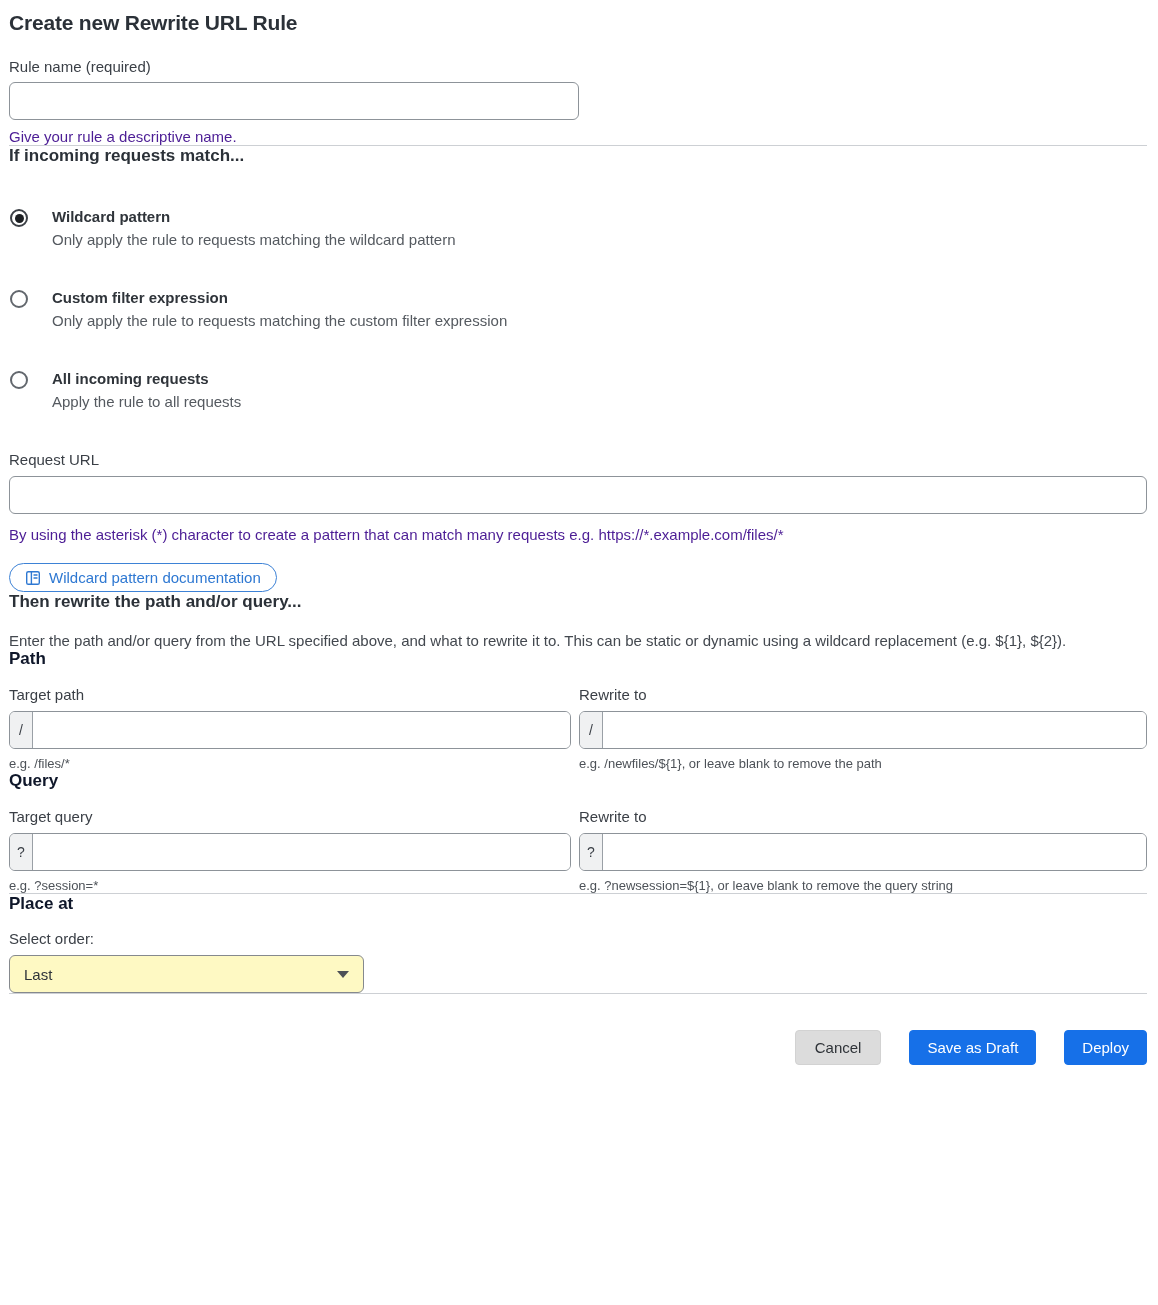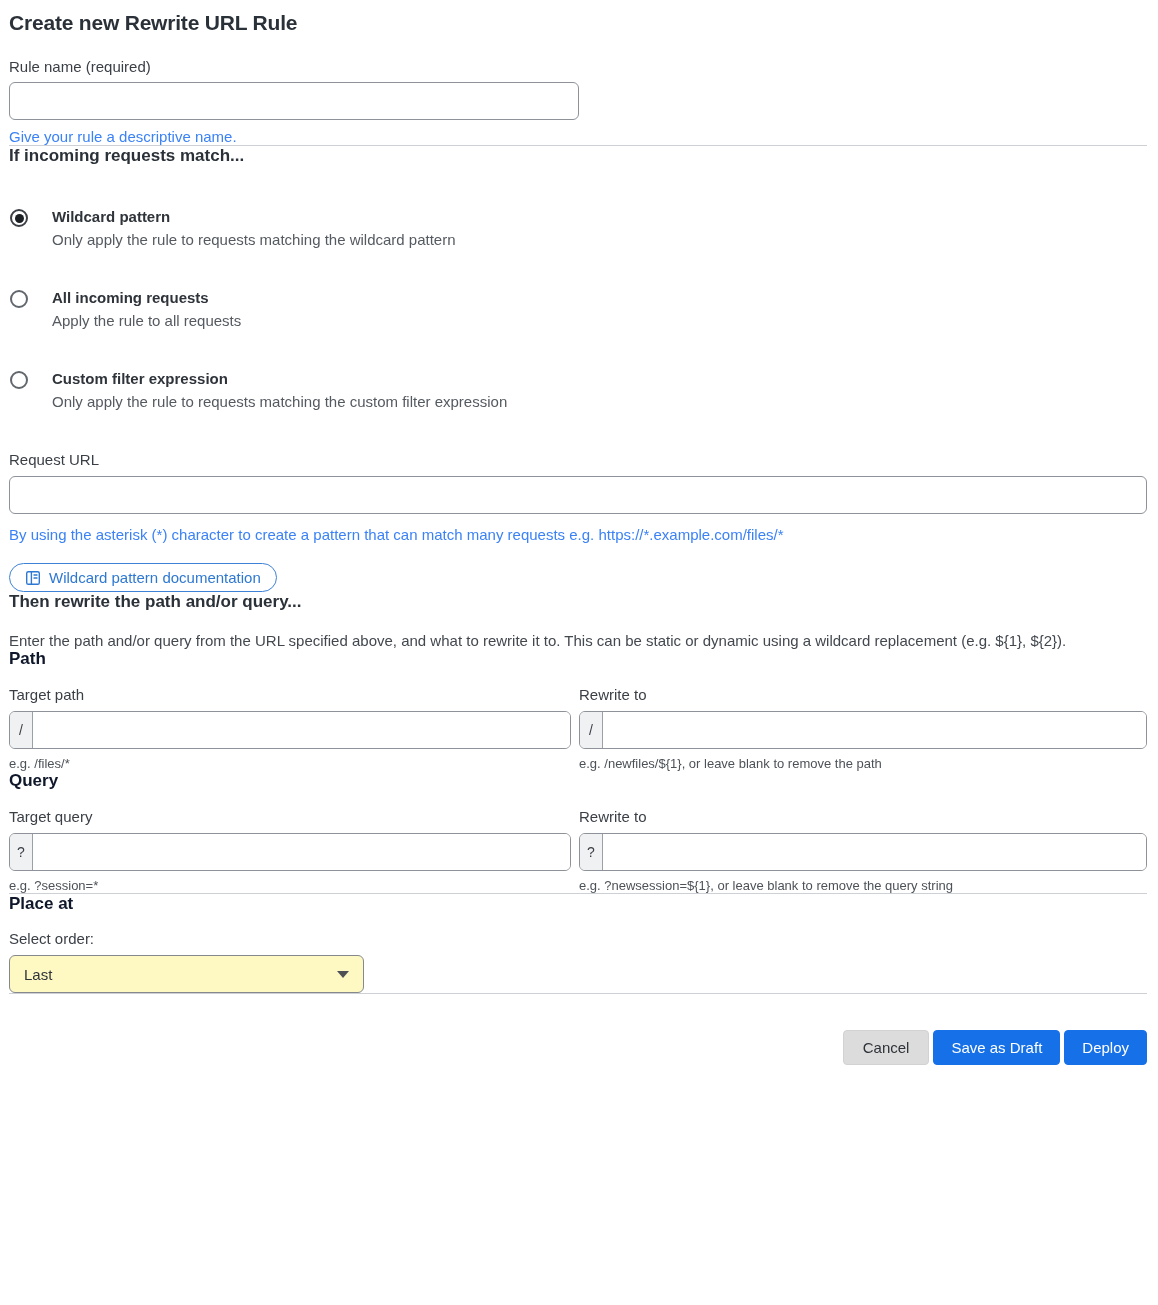--- a/index.html
+++ b/index.html
@@ -10,21 +10,21 @@
     color: #33383e;
   }
   .container { padding: 2px 11px 0 9px; }
 
   h1.page-title {
     font-size: 21px; font-weight: 700; color: #2b3138;
     margin: 9px 0 0 0; letter-spacing: -0.2px;
   }
 
   .field-label { font-size: 15px; color: #3a3f46; display: block; }
-  .helper { font-size: 15px; color: #3b82f6; }
+  .helper { font-size: 15px; color: #4c1d95; }
   .eg-helper { font-size: 13px; color: #4d5258; margin-top: 7px; }
 
   .text-input {
     height: 38px; border: 1px solid #8d9399; border-radius: 6px;
     background: #fff; font-size: 15px; padding: 0 10px;
     font-family: inherit; color: #33383e; width: 100%;
     outline: none; display: block;
   }
 
   .rule-name-block { margin-top: 23px; }
@@ -110,21 +110,21 @@
   }
   .caret-down {
     width: 0; height: 0; border-left: 6px solid transparent;
     border-right: 6px solid transparent; border-top: 7px solid #4d5156;
   }
 
   .divider-3 { margin-top: 39px; }
 
   .footer-actions {
     margin-top: 36px; display: flex; justify-content: flex-end;
-    align-items: center; gap: 4px; padding-right: 0;
+    align-items: center; gap: 28px; padding-right: 0;
   }
   .btn {
     height: 35px; border-radius: 4px; font-size: 15px; font-family: inherit;
     display: inline-flex; align-items: center; justify-content: center;
     cursor: pointer;
   }
   .btn-secondary {
     background: #dcdcdc; border: 1px solid #d2d2d2; color: #2f3338;
     padding: 0 19px;
   }
@@ -160,32 +160,32 @@
         <div class="radio-label">Wildcard pattern</div>
         <div class="radio-desc">Only apply the rule to requests matching the wildcard pattern</div>
       </span>
     </div>
 
     <div class="radio-item">
       <span class="radio-circle">
           <span class="radio-dot"></span>
         </span>
       <span class="radio-texts">
-        <div class="radio-label">All incoming requests</div>
-        <div class="radio-desc">Apply the rule to all requests</div>
+        <div class="radio-label">Custom filter expression</div>
+        <div class="radio-desc">Only apply the rule to requests matching the custom filter expression</div>
       </span>
     </div>
 
     <div class="radio-item">
       <span class="radio-circle">
           <span class="radio-dot"></span>
         </span>
       <span class="radio-texts">
-        <div class="radio-label">Custom filter expression</div>
-        <div class="radio-desc">Only apply the rule to requests matching the custom filter expression</div>
+        <div class="radio-label">All incoming requests</div>
+        <div class="radio-desc">Apply the rule to all requests</div>
       </span>
     </div>
 
   </div>
 
   <div class="request-url-block">
     <label class="field-label">Request URL</label>
     <input type="text" class="text-input" value="" style="">
     <div class="helper">By using the asterisk (*) character to create a pattern that can match many requests e.g. https://*.example.com/files/*</div>
   </div>

